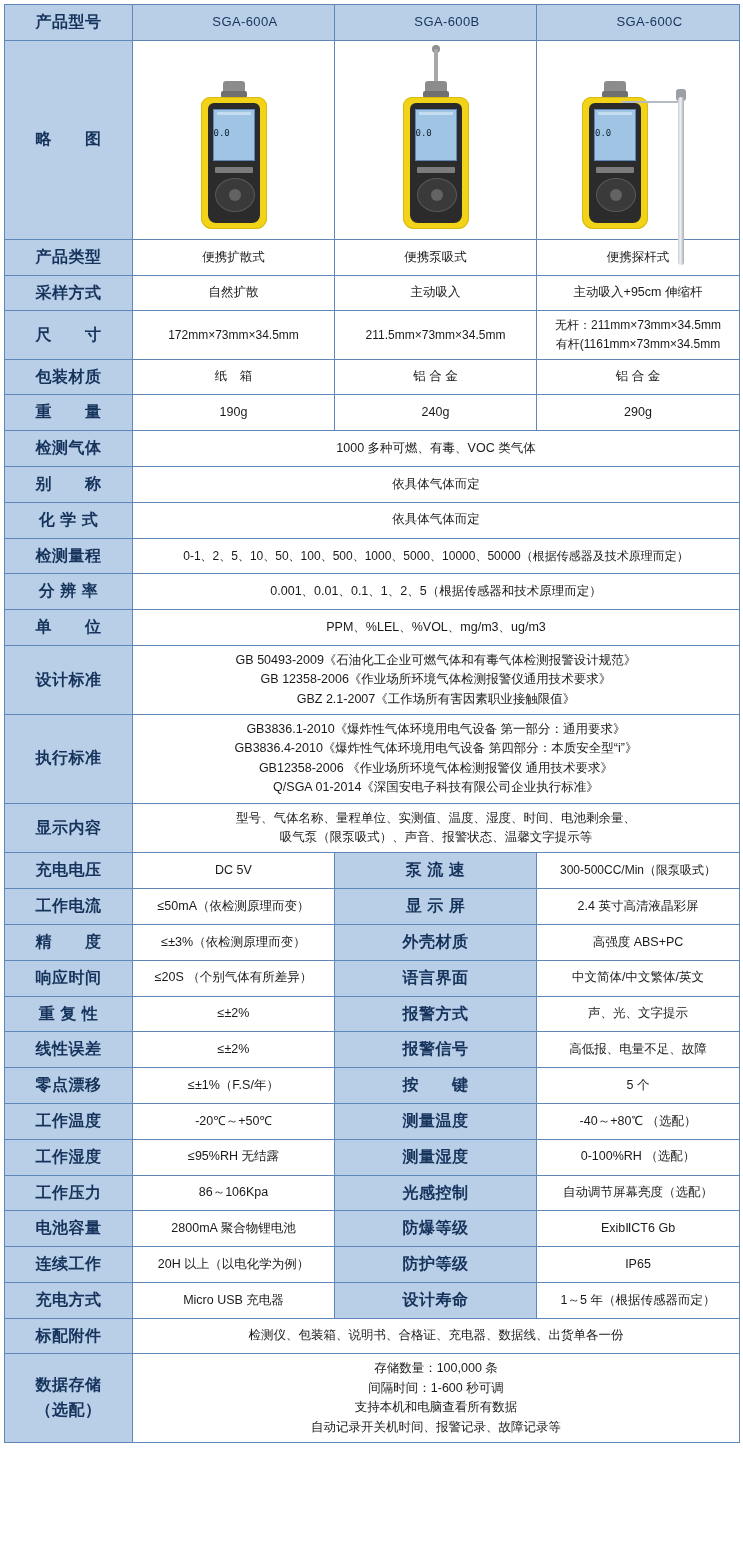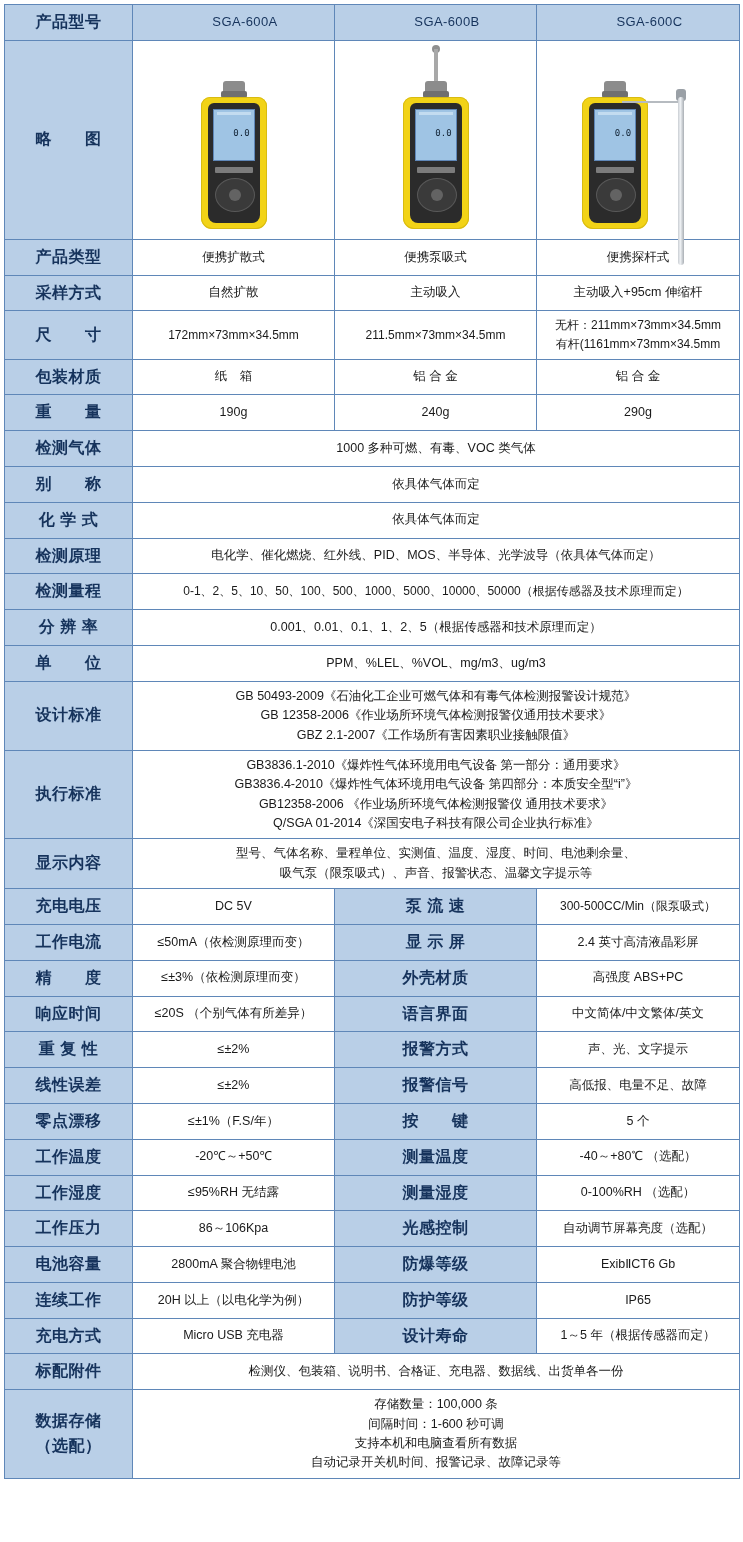--- a/index.html
+++ b/index.html
@@ -105,23 +105,23 @@
     top: 30px;
     width: 42px;
     height: 52px;
     background: #9fc4e4;
     border: 1px solid #5f87b8;
     box-sizing: border-box;
   }
   .screen .sv {
     position: absolute;
     top: 17px;
-    left: 16px;
+    left: 0;
     right: 0;
-    text-align: center;
+    text-align: left;
     font-size: 9px;
     color: #123;
     font-family: "DejaVu Sans Mono", monospace;
   }
   .screen .sbar {
     position: absolute;
     top: 2px;
     left: 3px;
     right: 3px;
     height: 3px;
@@ -339,24 +339,20 @@
       </tr>
       <tr>
         <td class="lbl">别　　称</td>
         <td class="val" colspan="3">依具体气体而定</td>
       </tr>
       <tr>
         <td class="lbl">化 学 式</td>
         <td class="val" colspan="3">依具体气体而定</td>
       </tr>
       <tr>
-        <td class="lbl">检测原理</td>
-        <td class="val" colspan="3">电化学、催化燃烧、红外线、PID、MOS、半导体、光学波导（依具体气体而定）</td>
-      </tr>
-      <tr>
         <td class="lbl">检测量程</td>
         <td class="val small" colspan="3">0-1、2、5、10、50、100、500、1000、5000、10000、50000（根据传感器及技术原理而定）</td>
       </tr>
       <tr>
         <td class="lbl">分 辨 率</td>
         <td class="val" colspan="3">0.001、0.01、0.1、1、2、5（根据传感器和技术原理而定）</td>
       </tr>
       <tr>
         <td class="lbl">单　　位</td>
         <td class="val" colspan="3">PPM、%LEL、%VOL、mg/m3、ug/m3</td>

